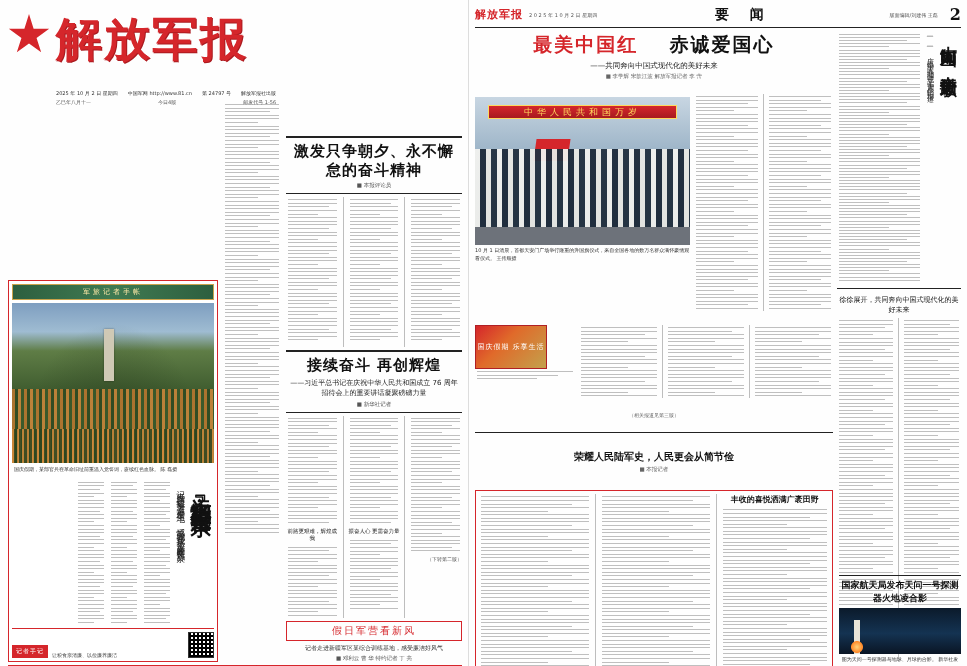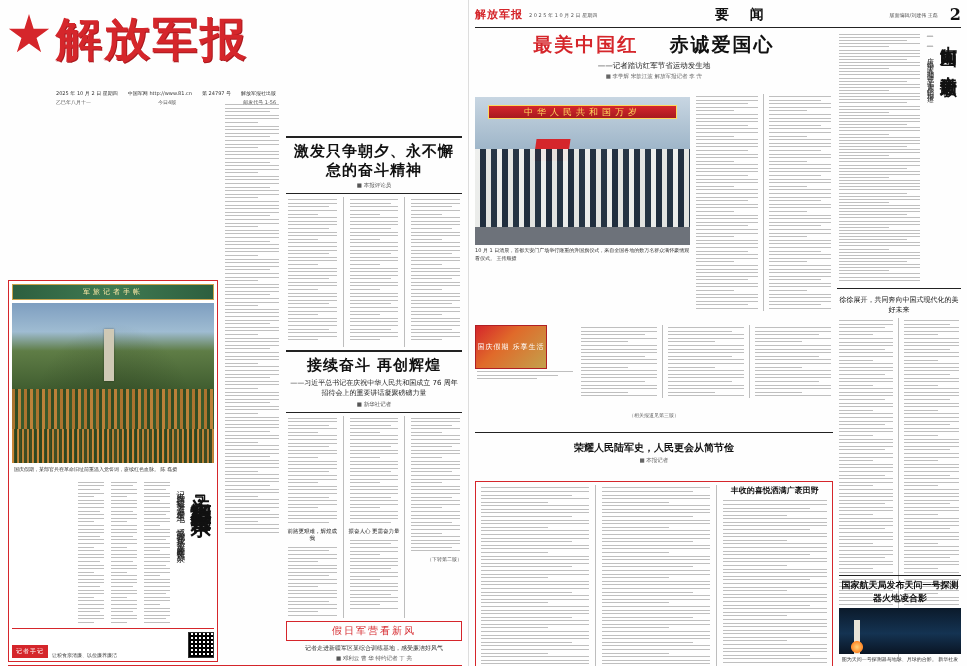--- a/index.html
+++ b/index.html
@@ -915,21 +915,21 @@
     <div class="r-body">
 
       <div class="r-main">
 
         <div class="r-head-wrap">
           <div class="r-head">
             <span style="color:#d5262b;">最美中国红</span>
             <span style="display:inline-block;width:14px;"></span>
             <span>赤诚爱国心</span>
           </div>
-          <div class="r-subhead">——记者踏访红军节省运动发生地</div>
+          <div class="r-subhead">——共同奔向中国式现代化的美好未来</div>
           <div class="r-byline2">■ 李学辉   宋歆江波   解放军报记者   李  蕾</div>
         </div>
 
         <div style="display:flex;gap:4px;">
           <div style="width:215px;">
             <div class="r-photo">
               <div class="banner">中华人民共和国万岁</div>
               <div class="flagred"></div>
               <div class="guards"></div>
               <div class="ground"></div>
@@ -1142,21 +1142,21 @@
                 <i></i>
                 <i></i>
                 <i class="short"></i>
                 <i></i>
             </div>
           </div>
         </div>
 
         <div style="text-align:center;font-size:5px;color:#666;">（相关报道见第三版）</div>
 
-        <div style="text-align:center;border-top:1px solid #222;padding-top:8px;">
+        <div style="text-align:center;border-top:1px solid #222;padding-top:17px;">
           <div style="font-family:'DejaVu Serif',serif;font-weight:bold;font-size:10px;color:#111;">荣耀人民陆军史，人民更会从简节俭</div>
           <div class="r-byline2">■ 本报记者</div>
         </div>
 
         <div class="r-redbox" style="flex:1;">
           <div class="faux-body">
             <i></i>
               <i></i>
               <i class="mid"></i>
               <i></i>

